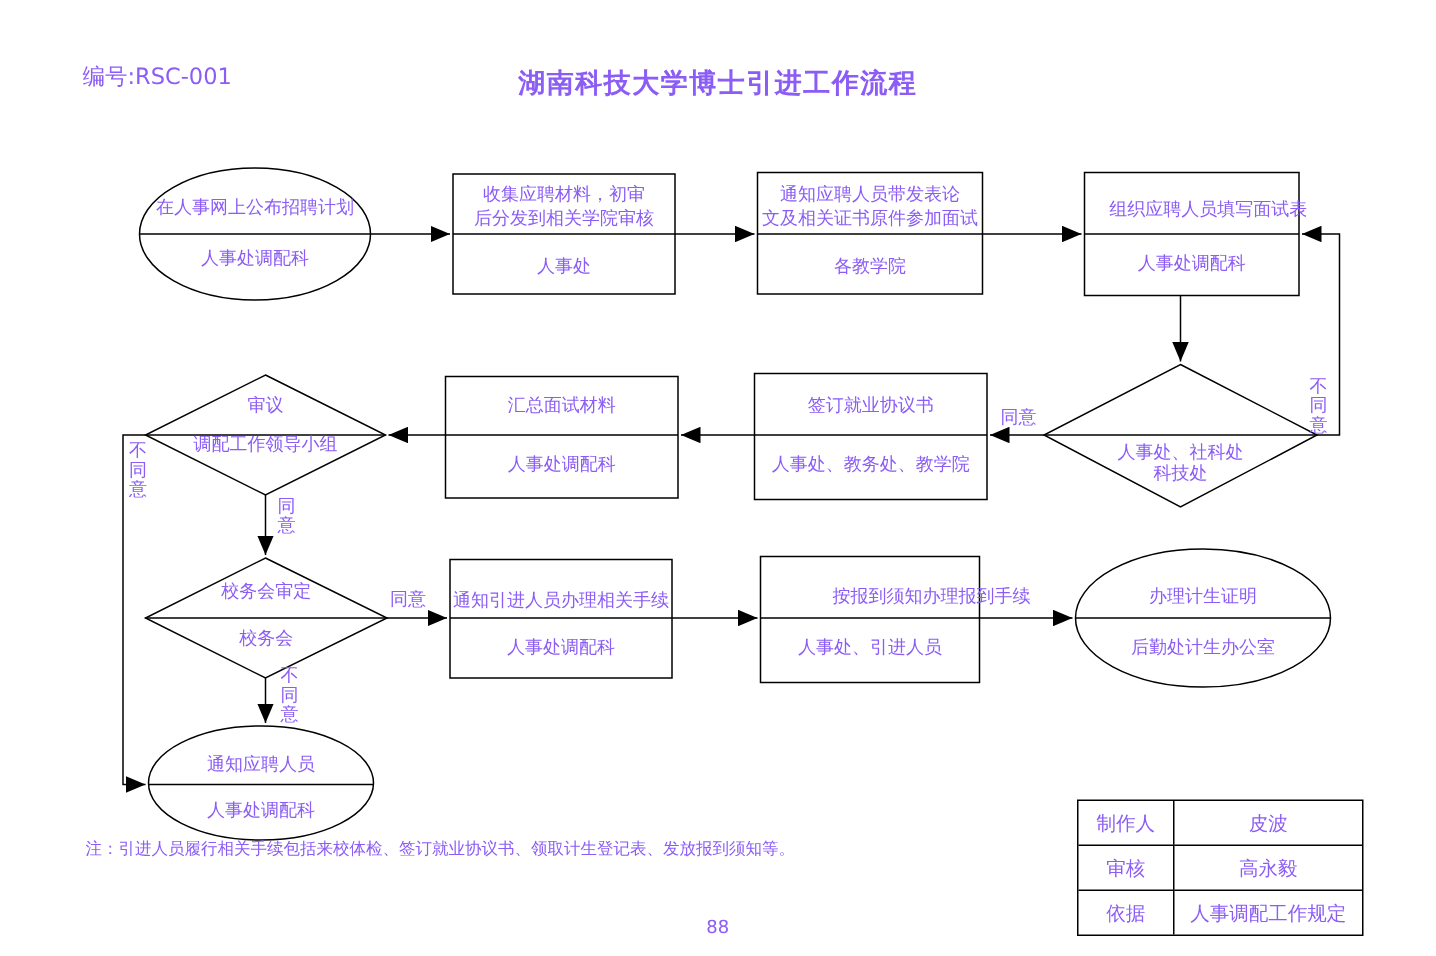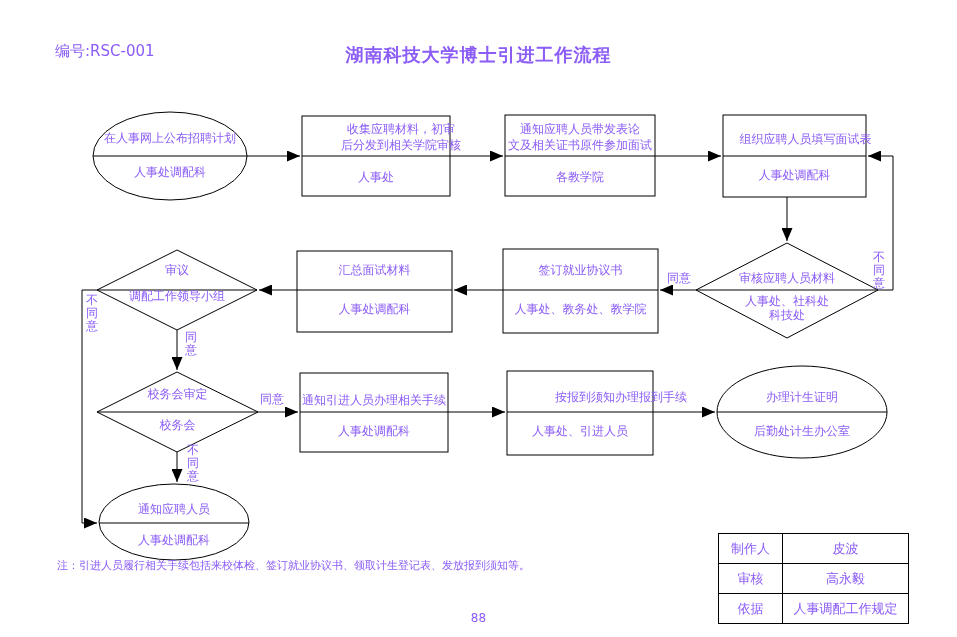--- a/index.html
+++ b/index.html
@@ -76,41 +76,40 @@
       <path d="M177,452 V482" marker-end="url(#ah)"></path>
       <path d="M99,523 H249"></path>
       <path d="M878,290 H893 V156 H868" marker-end="url(#ah)"></path>
       <path d="M97,290 H82 V523 H97" marker-end="url(#ah)"></path>
     </g>
   </svg>
 
   <div class="txt" style="left:93px;top:130px;width:154px;">在人事网上公布招聘计划</div>
   <div class="txt" style="left:93px;top:164px;width:154px;">人事处调配科</div>
 
-  <div class="txt" style="left:302px;top:121px;width:148px;padding-left:25px;">收集应聘材料，初审
+  <div class="txt" style="left:302px;top:121px;width:148px;">收集应聘材料，初审
 后分发到相关学院审核</div>
   <div class="txt" style="left:302px;top:169px;width:148px;">人事处</div>
 
   <div class="txt" style="left:505px;top:121px;width:150px;">通知应聘人员带发表论
 文及相关证书原件参加面试</div>
   <div class="txt" style="left:505px;top:169px;width:150px;">各教学院</div>
 
   <div class="txt" style="left:723px;top:131px;width:143px;padding-left:11px;">组织应聘人员填写面试表</div>
   <div class="txt" style="left:723px;top:167px;width:143px;">人事处调配科</div>
 
   <div class="txt" style="left:97px;top:262px;width:160px;">审议</div>
   <div class="txt" style="left:97px;top:288px;width:160px;">调配工作领导小组</div>
 
   <div class="txt" style="left:297px;top:262px;width:155px;">汇总面试材料</div>
   <div class="txt" style="left:297px;top:301px;width:155px;">人事处调配科</div>
 
   <div class="txt" style="left:503px;top:262px;width:155px;">签订就业协议书</div>
   <div class="txt" style="left:503px;top:301px;width:155px;">人事处、教务处、教学院</div>
 
-  <div class="txt" style="left:696px;top:270px;width:182px;">审核应聘人员材料</div>
   <div class="txt dept2" style="left:696px;top:294px;width:182px;">人事处、社科处
 科技处</div>
 
   <div class="txt" style="left:97px;top:386px;width:161px;">校务会审定</div>
   <div class="txt" style="left:97px;top:417px;width:161px;">校务会</div>
 
   <div class="txt" style="left:300px;top:392px;width:148px;">通知引进人员办理相关手续</div>
   <div class="txt" style="left:300px;top:423px;width:148px;">人事处调配科</div>
 
   <div class="txt" style="left:507px;top:389px;width:146px;padding-left:41px;">按报到须知办理报到手续</div>

